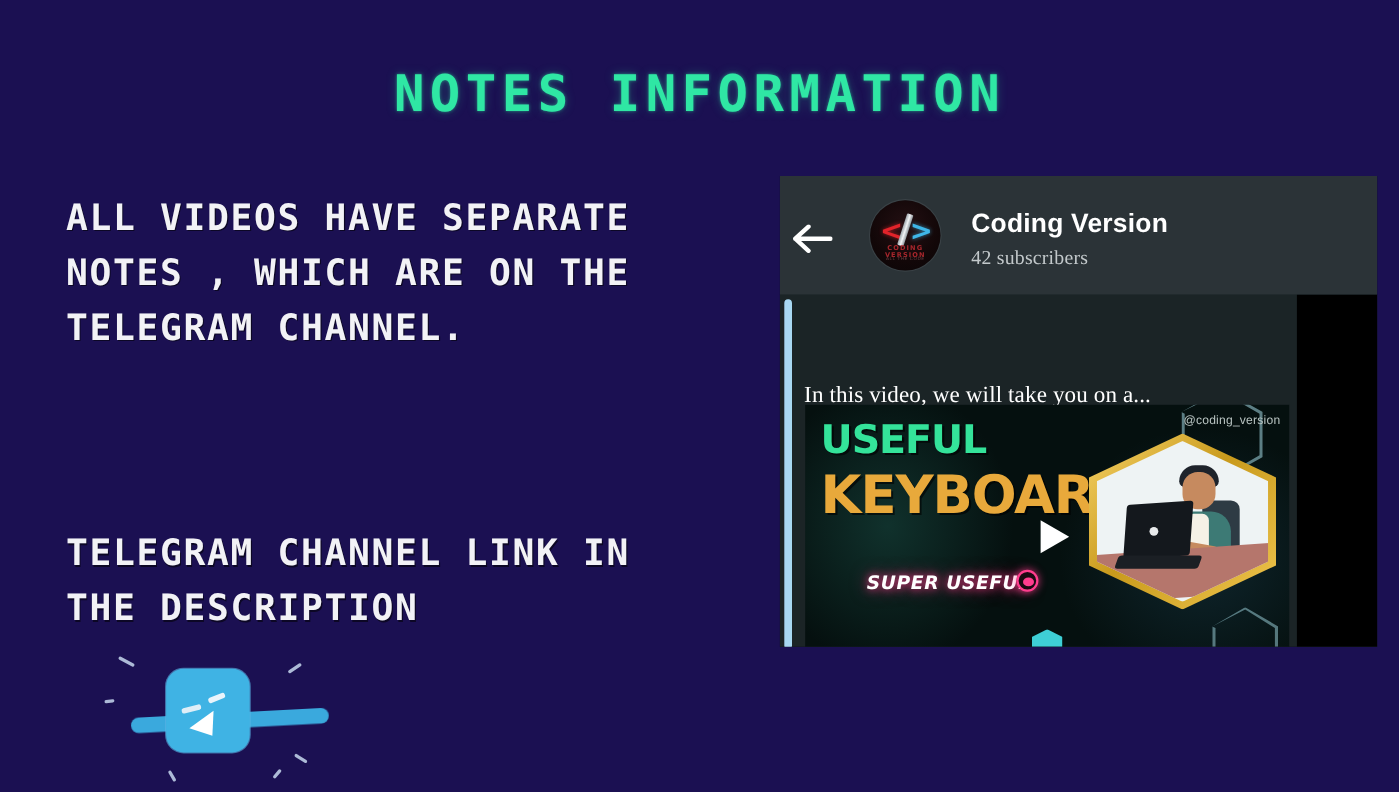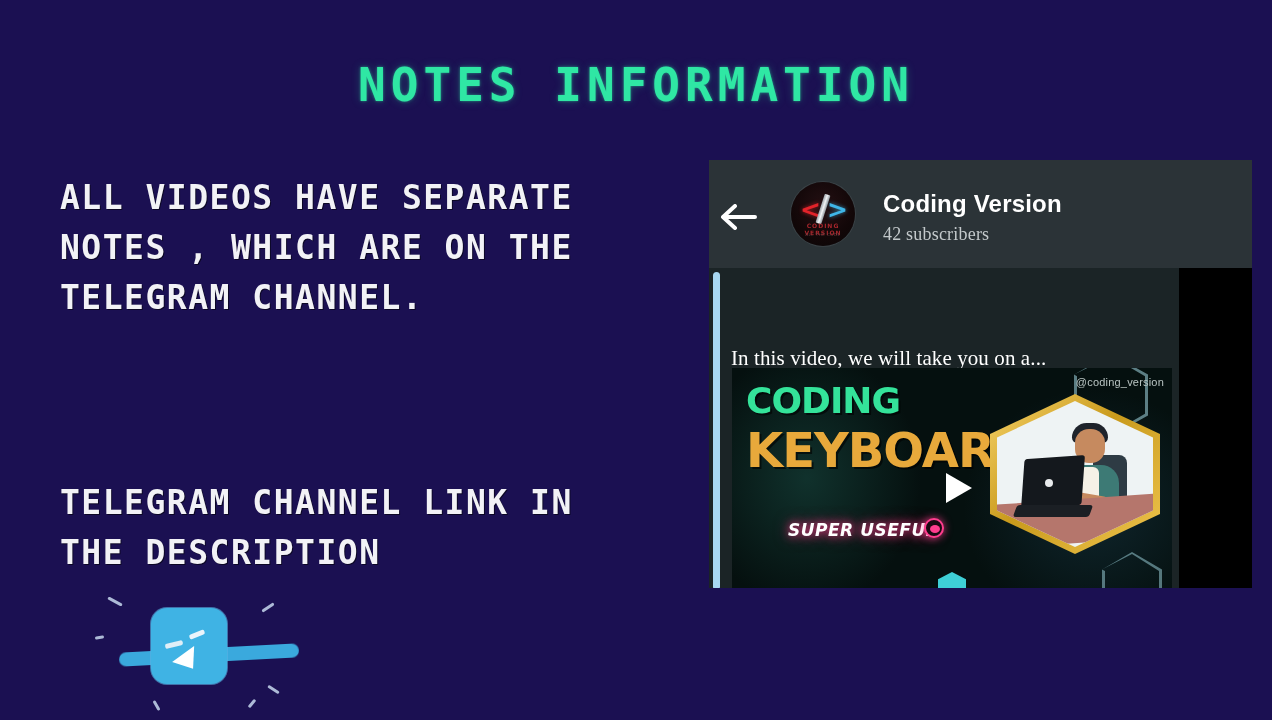--- a/index.html
+++ b/index.html
@@ -474,21 +474,21 @@
       <div class="thumb-glowL"></div>
       <div class="thumb-glowR"></div>
 
       <div class="hex-o2"></div>
       <div class="hex-o3"></div>
       <div class="green-dot"></div>
       <div class="cyan-hex"></div>
 
       <div class="watermark">@coding_version</div>
 
-      <div class="t-windows">CODING</div>
+      <div class="t-windows">USEFUL</div>
       <div class="t-keyboard">KEYBOARD</div>
       <div class="play-btn"></div>
 
       <div class="super-useful">SUPER USEFUL</div>
       <div class="su-badge"></div>
 
       <div class="hex-ill">
         <div class="hex-gold"></div>
         <div class="hex-inner">
           <div class="ill-chair"></div>

